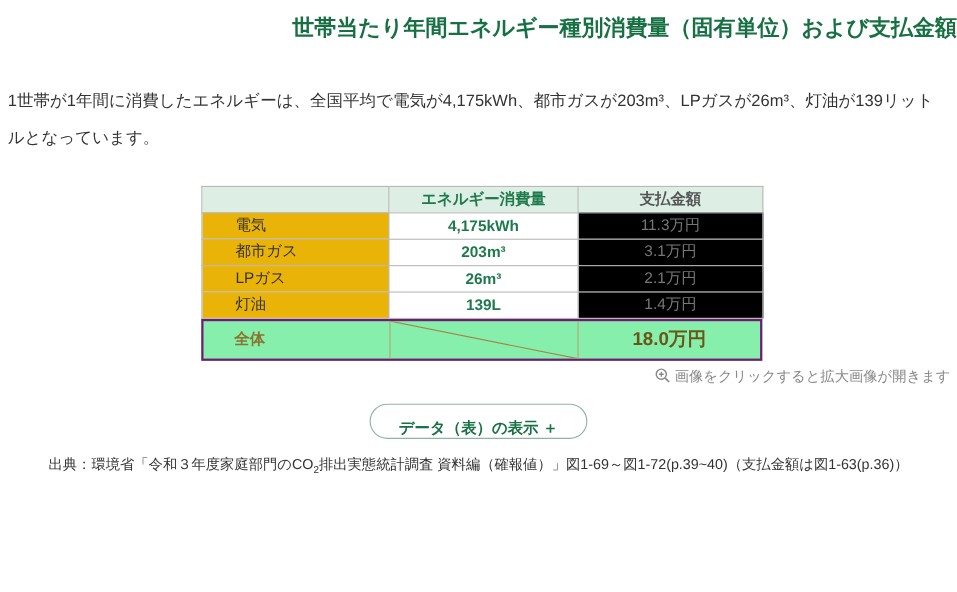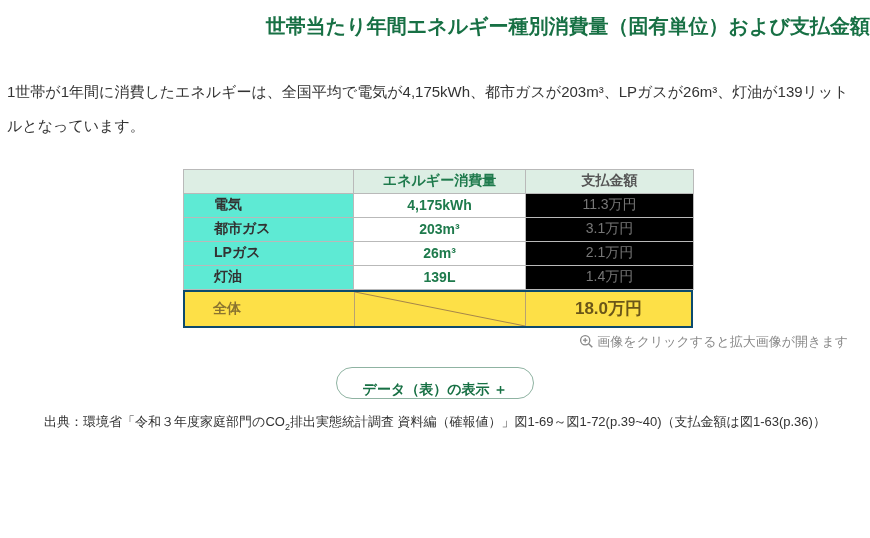--- a/index.html
+++ b/index.html
@@ -42,64 +42,64 @@
   table.energy th { background: #ddeee4; font-weight: bold; }
   th.h-blank { background: #ddeee4; }
   th.h-consumption {
     color: #1e7a4c;
     border: 2px solid #1e7a4c;
     text-align: center;
   }
   th.h-payment { color: #555555; font-weight: normal; text-align: center; }
 
   td.cell-label {
-    background: #5eead4;
-    font-weight: bold;
+    background: #eab308;
+    font-weight: normal;
     color: #333333;
     padding-left: 30px;
     text-align: left;
   }
   td.cell-consumption {
     border: 2px solid #1e7a4c;
     color: #1e7a4c;
     font-weight: bold;
     text-align: center;
     background: #ffffff;
   }
   td.cell-payment { color: #777777; text-align: center; background: #000000; }
 
   
   .total-row {
     width: 510px;
     height: 38px;
     display: grid;
     grid-template-columns: 169px 172px 165px;
-    background: #fde047;
-    border: 2px solid #0c4a6e;
+    background: #86efac;
+    border: 2px solid #701a75;
   }
   .total-cell { display: flex; align-items: center; }
   .total-label {
     font-weight: bold;
     color: #8a7430;
     font-size: 14px;
     padding-left: 28px;
   }
   .total-mid { position: relative; border-left: 1px solid #b8a271; border-right: 1px solid #b8a271; }
   .total-mid svg { position: absolute; inset: 0; width: 100%; height: 100%; }
   .total-payment {
     justify-content: center;
     font-weight: bold;
     font-size: 17px;
     color: #6b5618;
   }
 
   
   .zoom-note {
     margin-top: 5px;
-    padding-right: 22px;
+    padding-right: 6px;
     text-align: right;
     font-size: 13px;
     color: #888888;
   }
   .zoom-note svg { vertical-align: -3px; margin-right: 3px; }
 
   .data-toggle {
     display: block;
     margin: 16px auto 0 auto;
     min-width: 182px;

